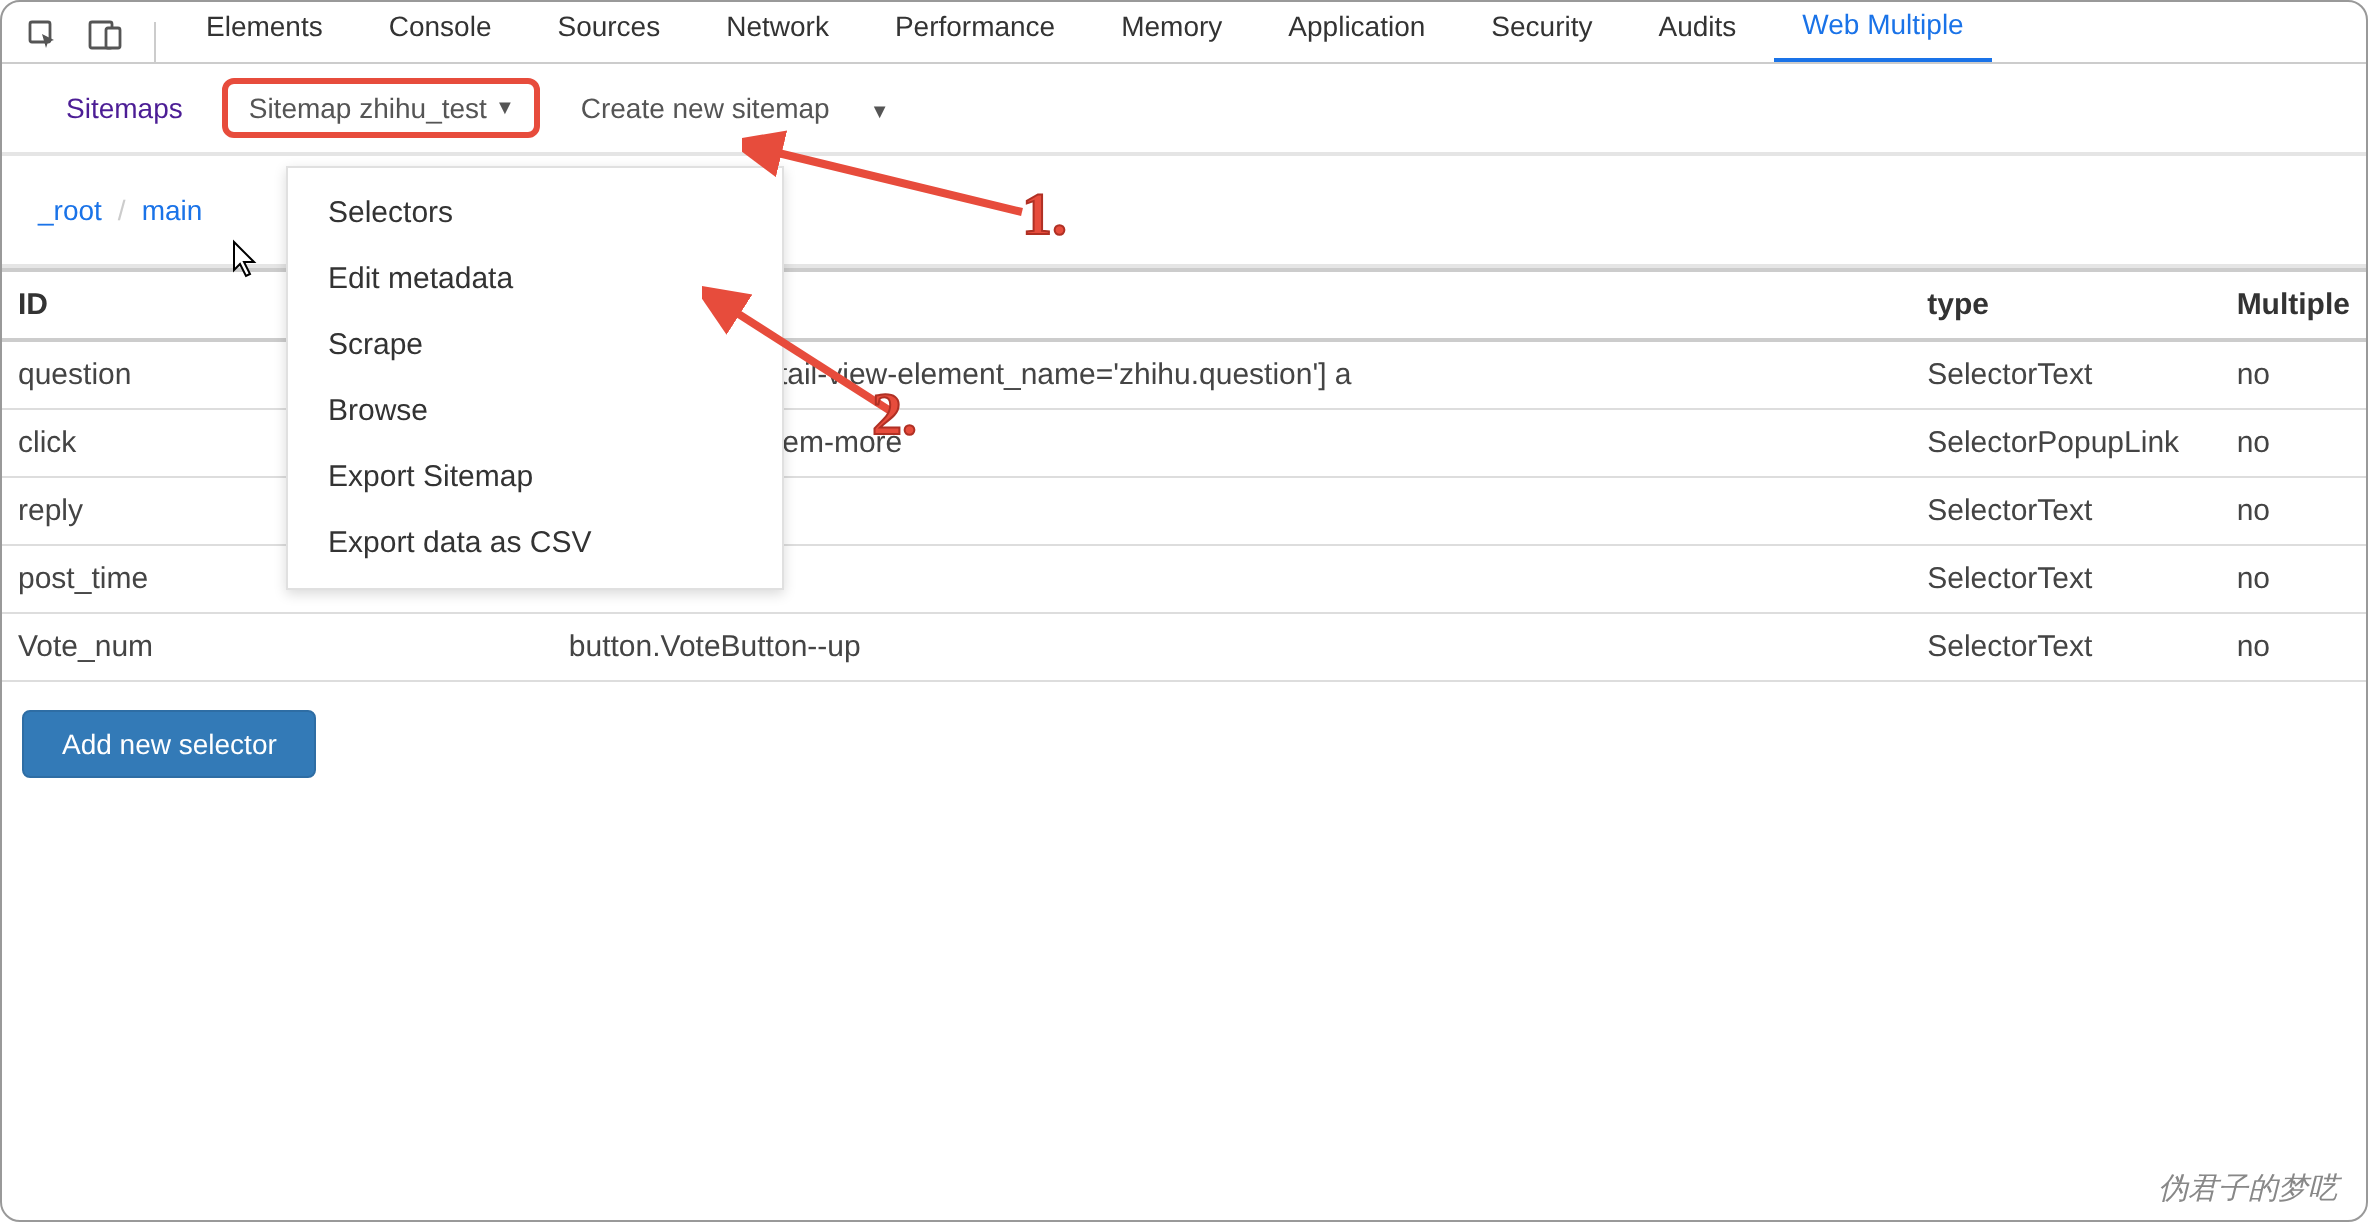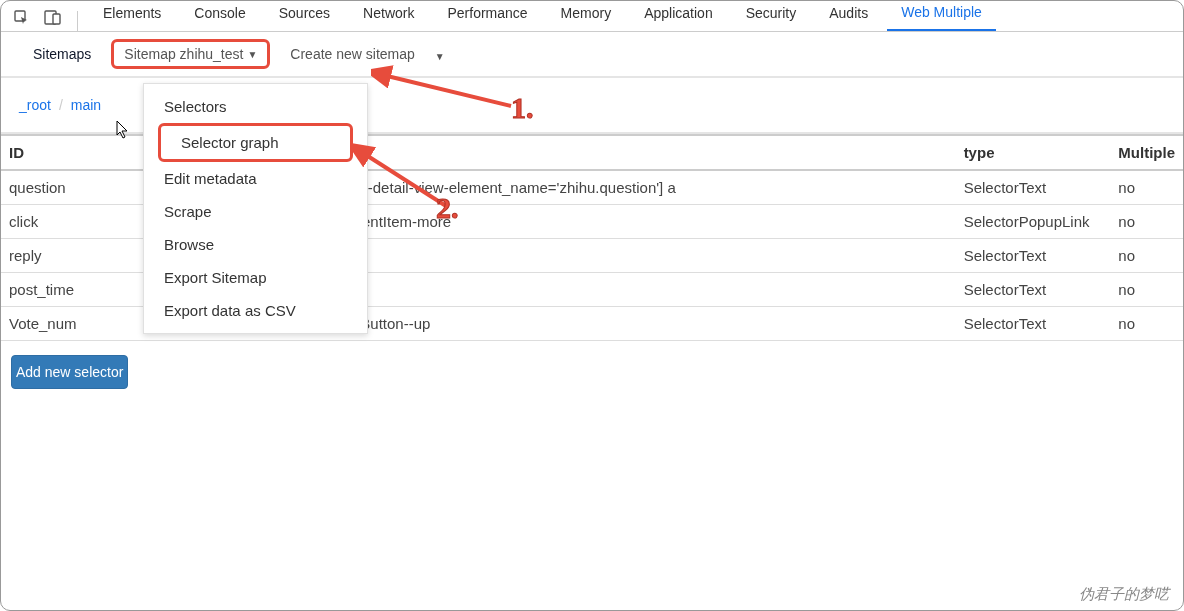--- a/index.html
+++ b/index.html
@@ -48,21 +48,21 @@
   
   .secbar {
     display: flex;
     align-items: center;
     height: 46px;
     padding: 0 18px;
     gap: 6px;
     border-bottom: 2px solid #e5e5e5;
   }
   .secbar .navlink {
-    color: #0f172a;
+    color: #4c1d95;
     padding: 6px 14px;
     cursor: pointer;
   }
   .secbar .dropdown-toggle {
     padding: 6px 14px;
     color: #555;
     cursor: pointer;
     display: inline-flex; align-items: flex-end; gap: 20px;
   }
   .highlight-box {
@@ -82,21 +82,21 @@
     height: 56px;
     position: relative;
   }
   .crumbbar a { color: #1a73e8; text-decoration: none; cursor: pointer; }
   .crumbbar .sep2 { color: #ccc; margin: 0 4px; }
   
   .dropdown-panel {
     position: absolute;
     top: 82px;
     left: 142px;
-    width: 225px;
+    width: 249px;
     background: #fff;
     border: 1px solid #e0e0e0;
     box-shadow: 0 2px 6px rgba(0,0,0,0.15);
     z-index: 50;
     padding: 6px 0;
   }
   .dropdown-panel .item {
     padding: 8px 20px;
     cursor: pointer;
     color: #333;
@@ -130,21 +130,21 @@
   .tbl .col-id { width: 280px; }
   .tbl .col-sel { width: 690px; }
   .tbl .col-type { width: 155px; }
   .tbl .col-mult { width: 55px; }
   
   .btn-primary {
     background: #337ab7;
     color: #fff;
     border: 1px solid #2e6da4;
     border-radius: 4px;
-    padding: 8px 4px;
+    padding: 8px 19px;
     margin: 14px 10px;
     cursor: pointer;
     font-size: 14px;
   }
   
   .anno-num {
     position: absolute;
     font-family: "Comic Sans MS", cursive;
     font-size: 30px;
     font-weight: bold;
@@ -220,21 +220,20 @@
 
 <div class="crumbbar">
   <a>_root</a>
   <span class="sep2">/</span>
   <a>main</a>
 </div>
 
 
 <div class="dropdown-panel">
   <div class="item">Selectors</div>
-  <div class="item highlight-item">Selector graph</div>
   <div class="item">Edit metadata</div>
   <div class="item">Scrape</div>
   <div class="item">Browse</div>
   <div class="item">Export Sitemap</div>
   <div class="item">Export data as CSV</div>
 </div>
 
 
 <table class="tbl">
   <thead>

